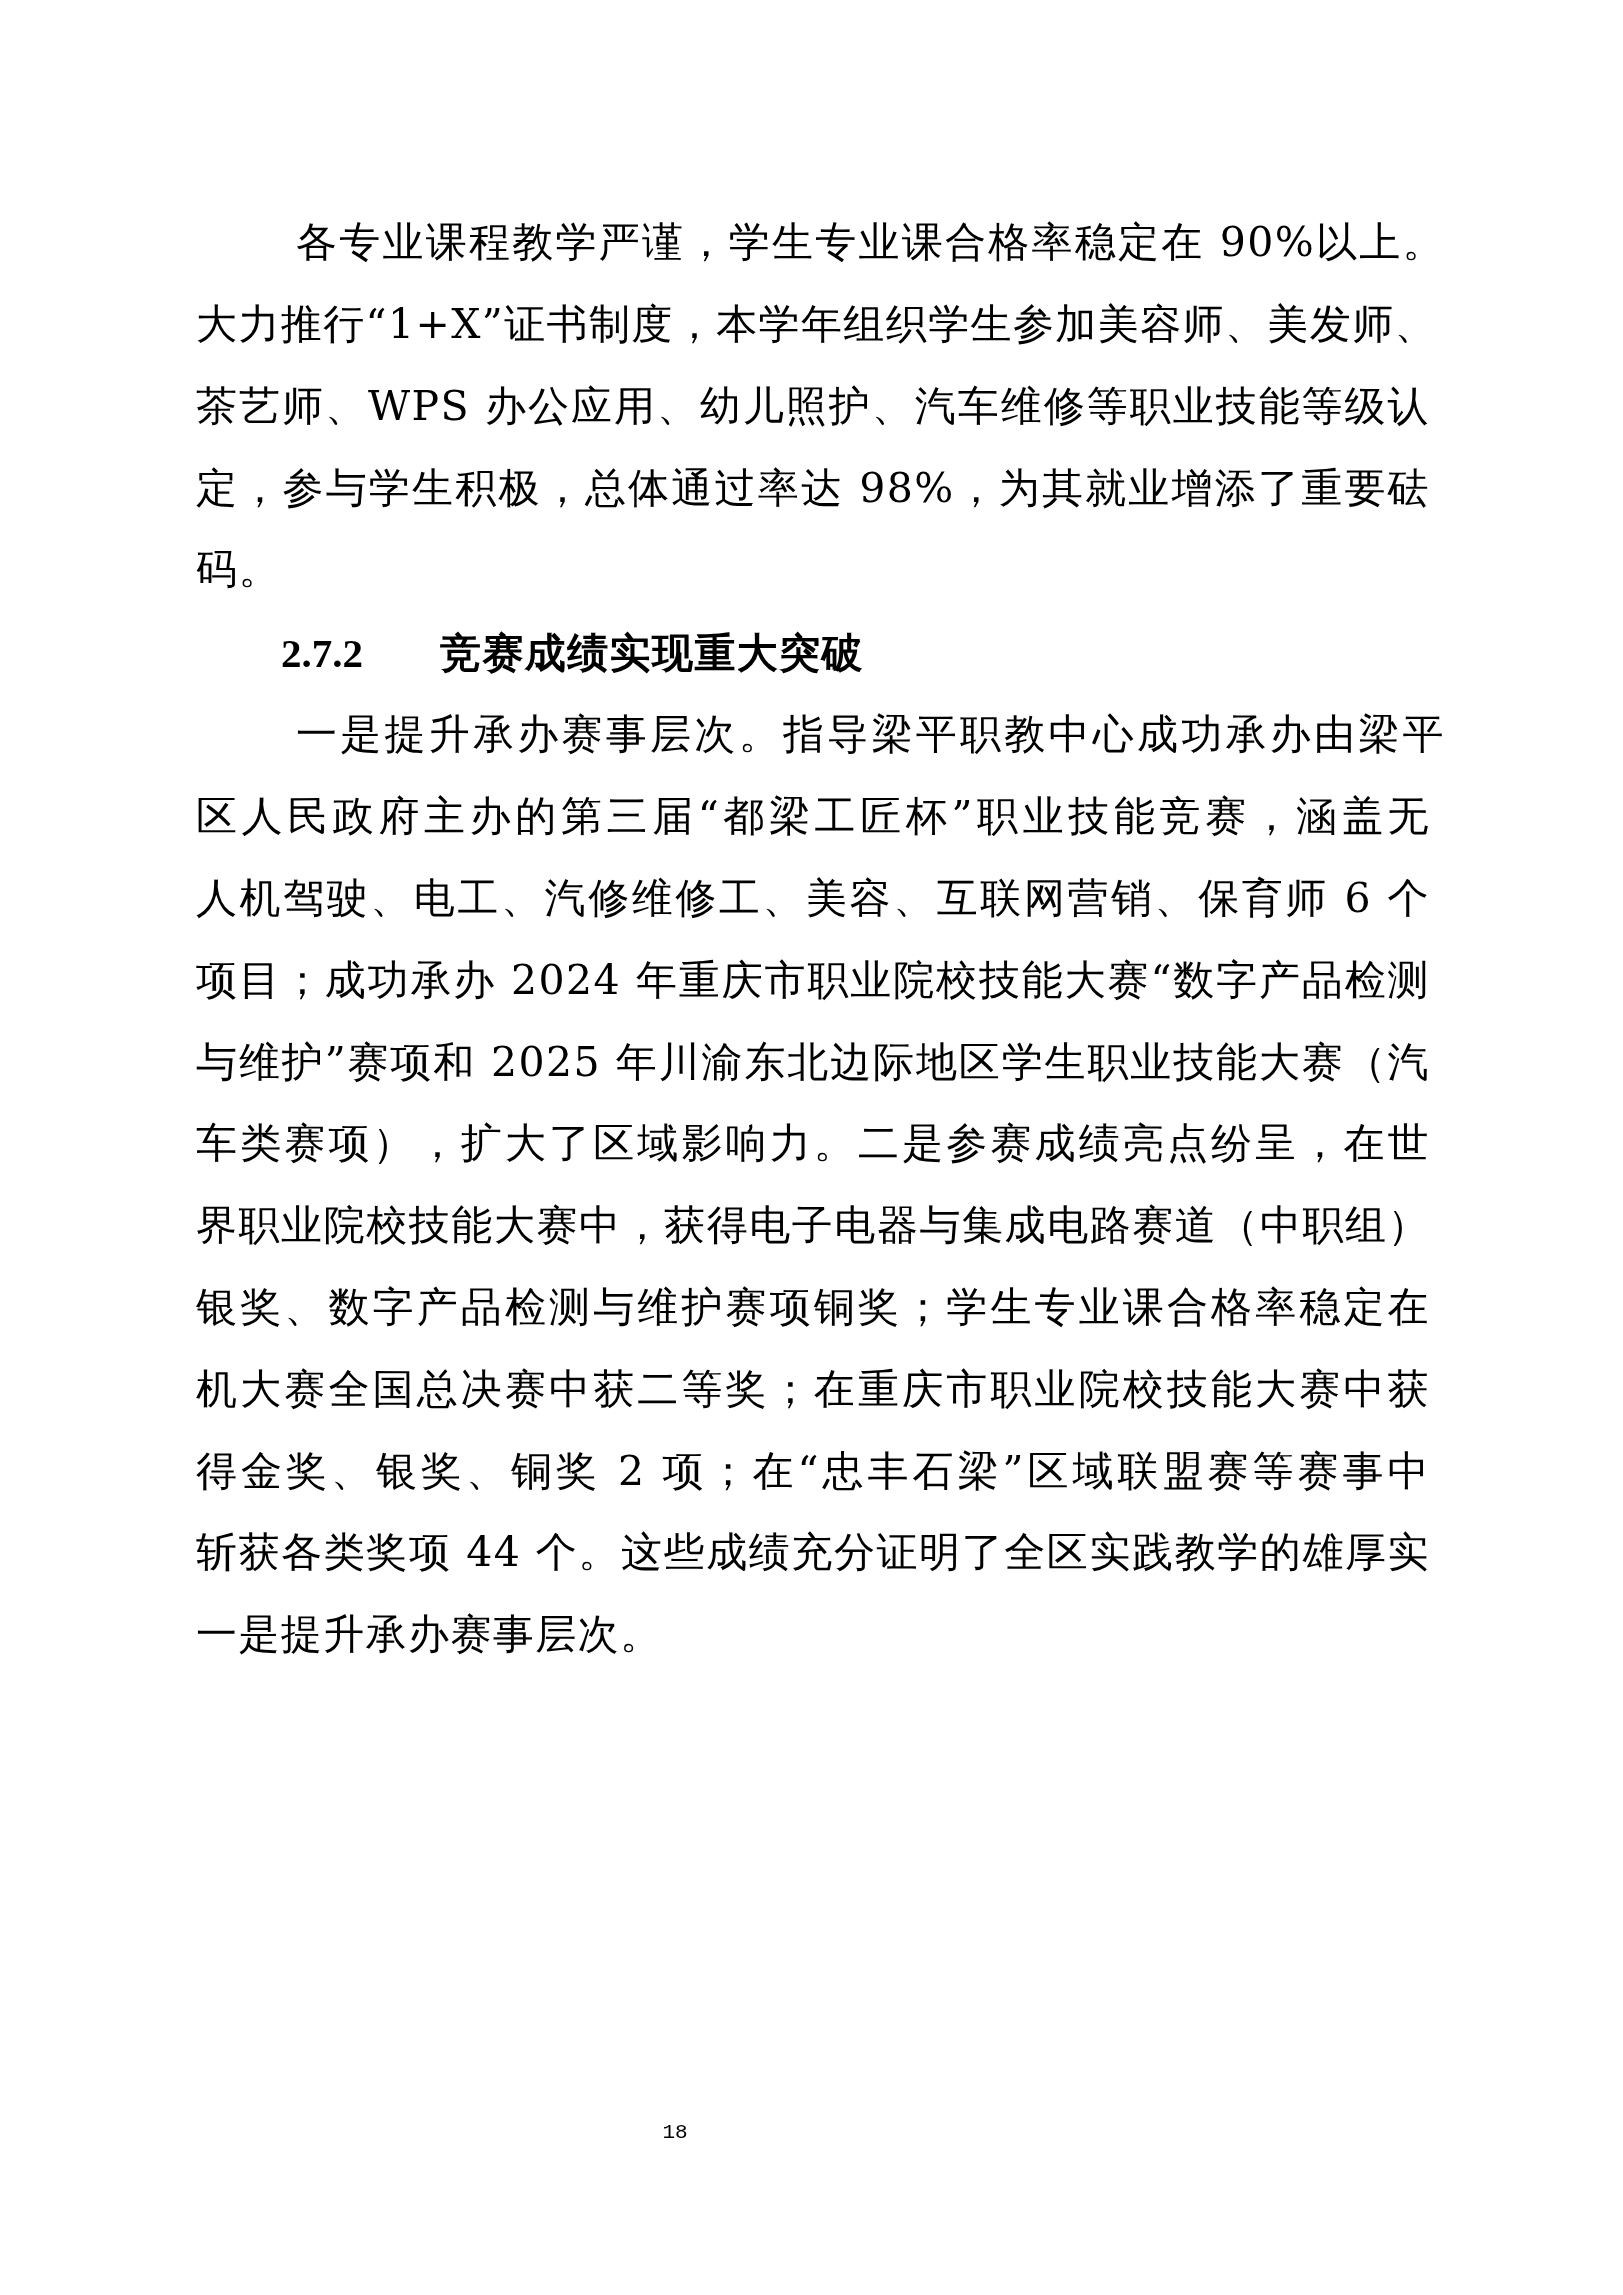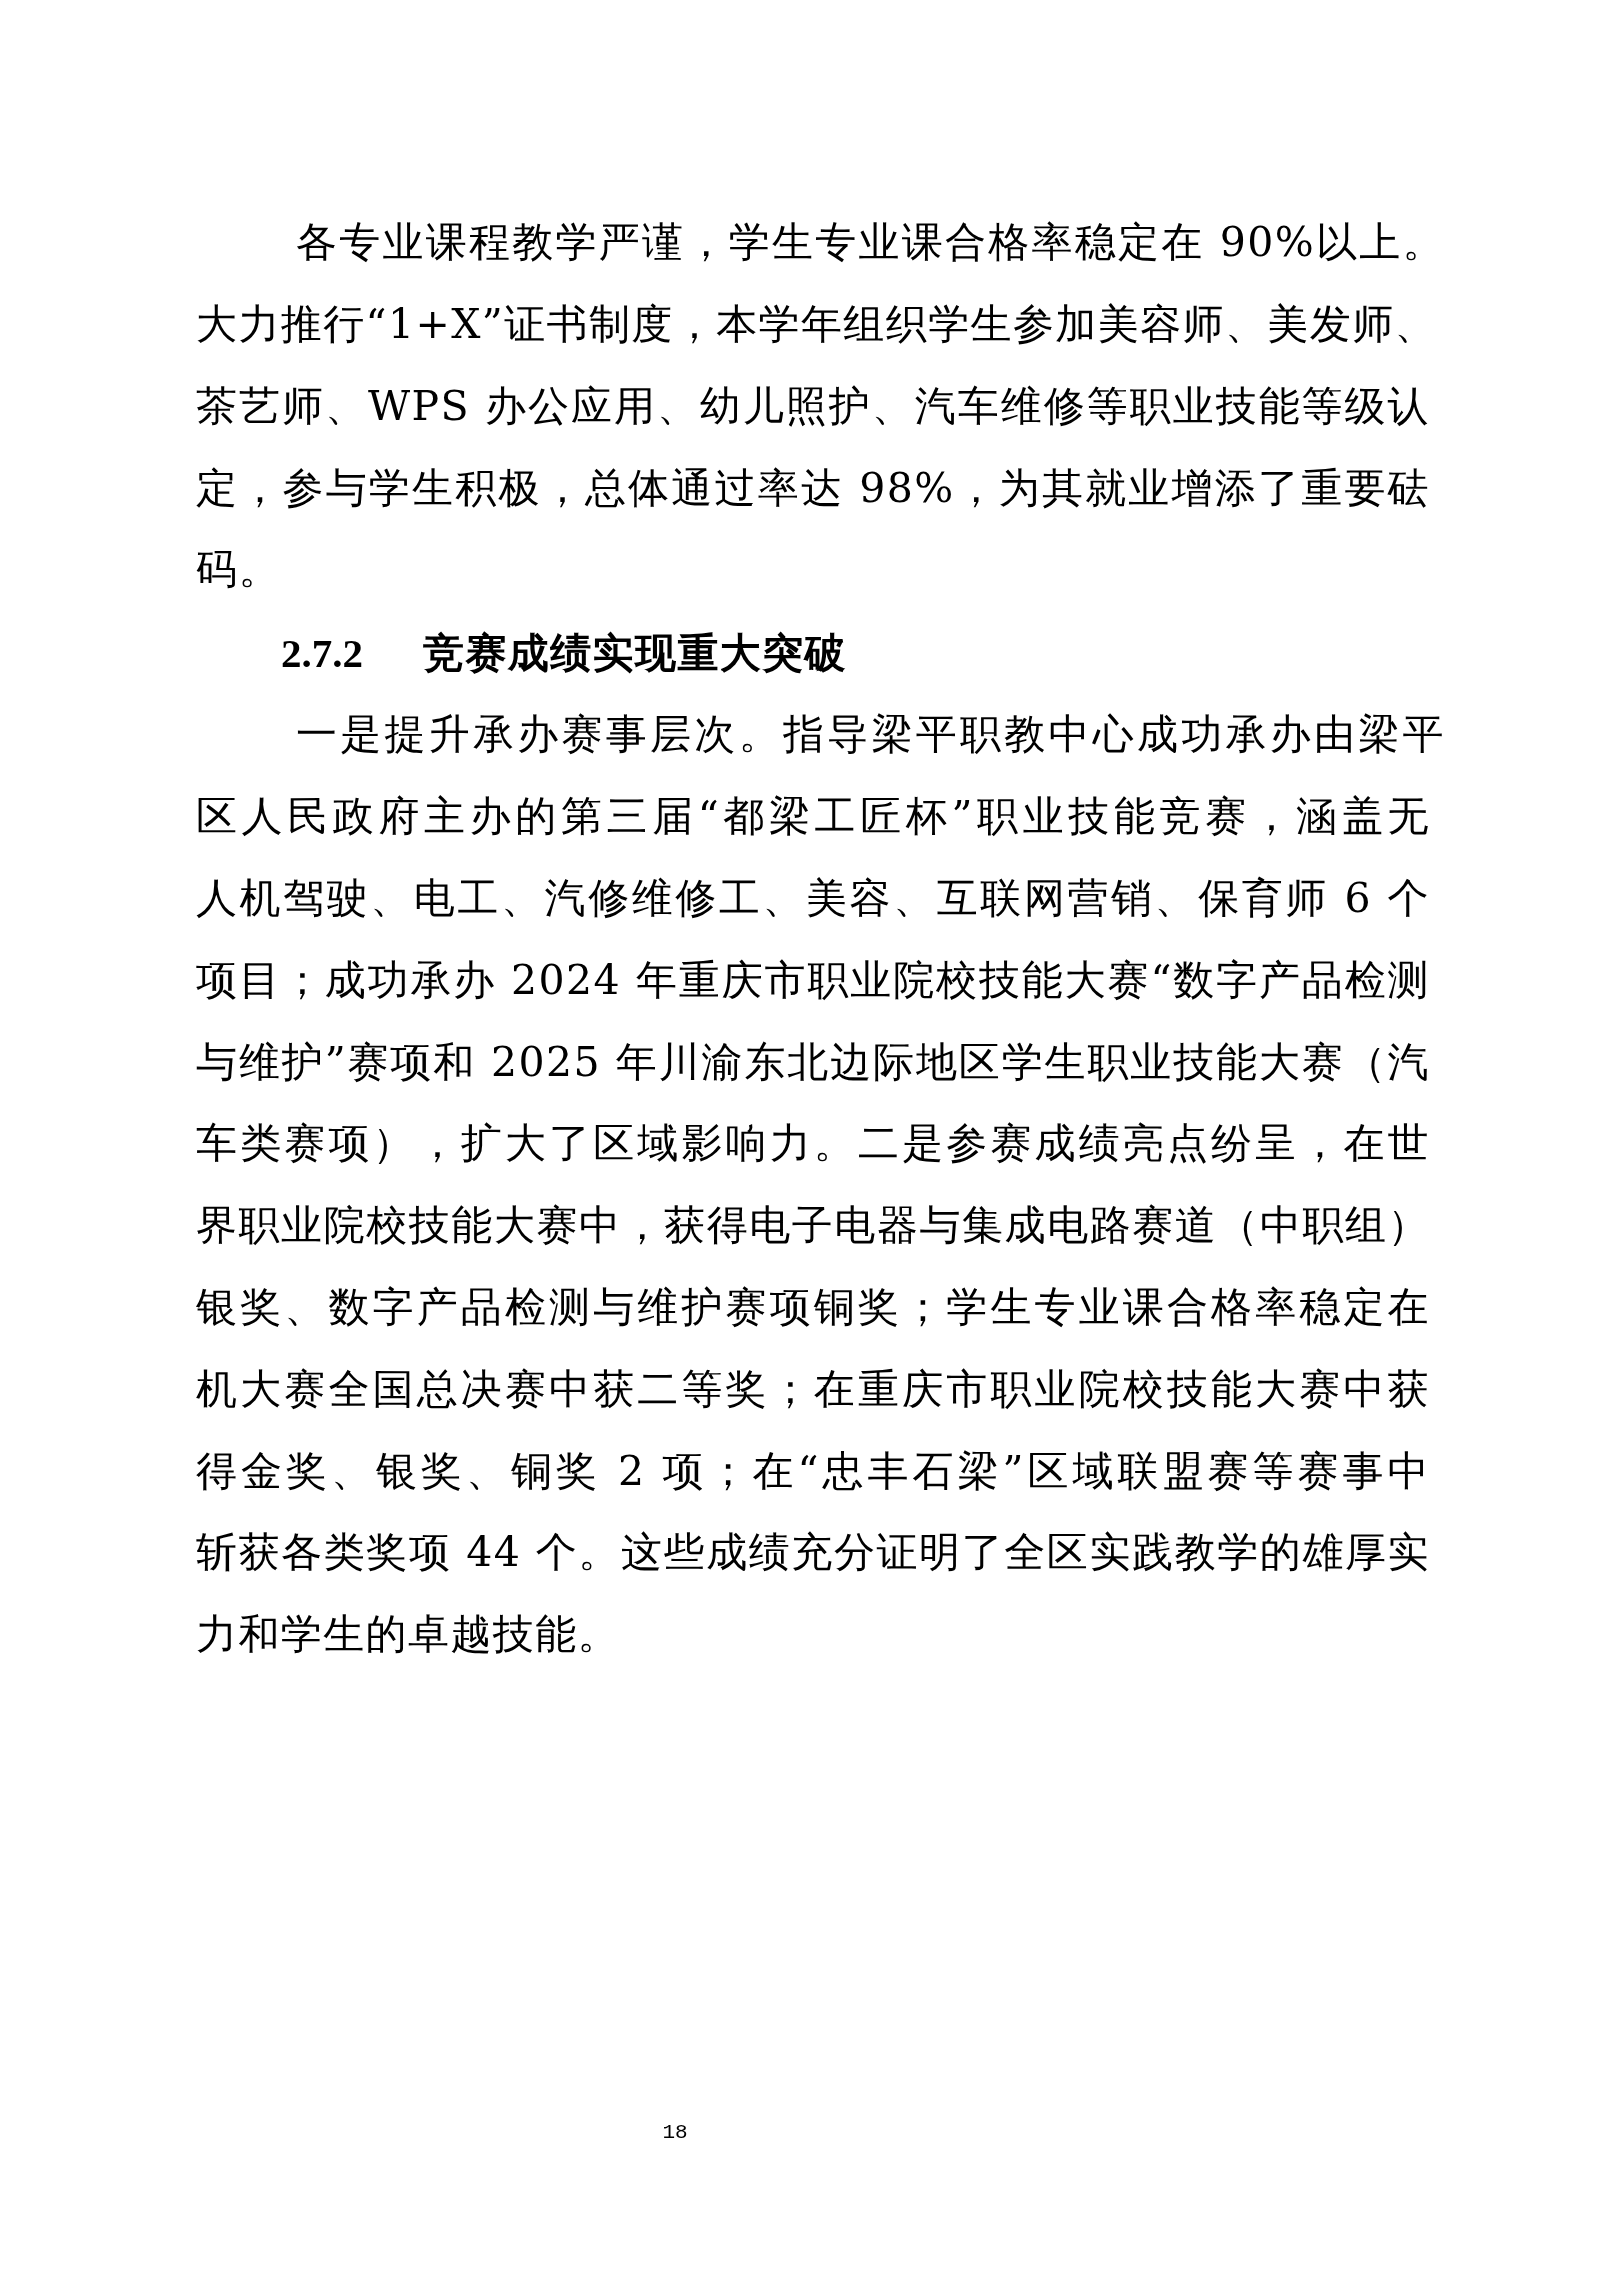--- a/index.html
+++ b/index.html
@@ -40,21 +40,21 @@
   .heading {
     position: absolute;
     left: 85px;
     font-size: 41px;
     line-height: 82px;
     white-space: nowrap;
   }
   .heading .num {
     font-family: "Liberation Serif", serif;
     font-weight: bold;
-    margin-right: 15px;
+    margin-right: 32px;
   }
   .heading .title {
     font-weight: bold;
     letter-spacing: 1.4px;
     margin-left: 45px;
   }
   .page-number {
     position: absolute;
     left: 0;
     width: 1350px;
@@ -84,18 +84,18 @@
   <div class="line justify" style="top:775px;">区人民政府主办的第三届“都梁工匠杯”职业技能竞赛，涵盖无</div>
   <div class="line justify" style="top:857px;">人机驾驶、电工、汽修维修工、美容、互联网营销、保育师 6 个</div>
   <div class="line justify" style="top:939px;">项目；成功承办 2024 年重庆市职业院校技能大赛“数字产品检测</div>
   <div class="line justify" style="top:1021px;">与维护”赛项和 2025 年川渝东北边际地区学生职业技能大赛（汽</div>
   <div class="line justify" style="top:1102px;">车类赛项），扩大了区域影响力。二是参赛成绩亮点纷呈，在世</div>
   <div class="line justify" style="top:1184px;">界职业院校技能大赛中，获得电子电器与集成电路赛道（中职组）</div>
   <div class="line justify" style="top:1266px;">银奖、数字产品检测与维护赛项铜奖；学生专业课合格率稳定在</div>
   <div class="line justify" style="top:1348px;">机大赛全国总决赛中获二等奖；在重庆市职业院校技能大赛中获</div>
   <div class="line justify" style="top:1430px;">得金奖、银奖、铜奖 2 项；在“忠丰石梁”区域联盟赛等赛事中</div>
   <div class="line justify" style="top:1511px;">斩获各类奖项 44 个。这些成绩充分证明了全区实践教学的雄厚实</div>
-  <div class="line" style="top:1593px;">力和学生的卓越技能。</div>
+  <div class="line" style="top:1593px;">一是提升承办赛事层次。</div>
 
 </div>
 
 <div class="page-number">18</div>
 
 
 </body></html>

